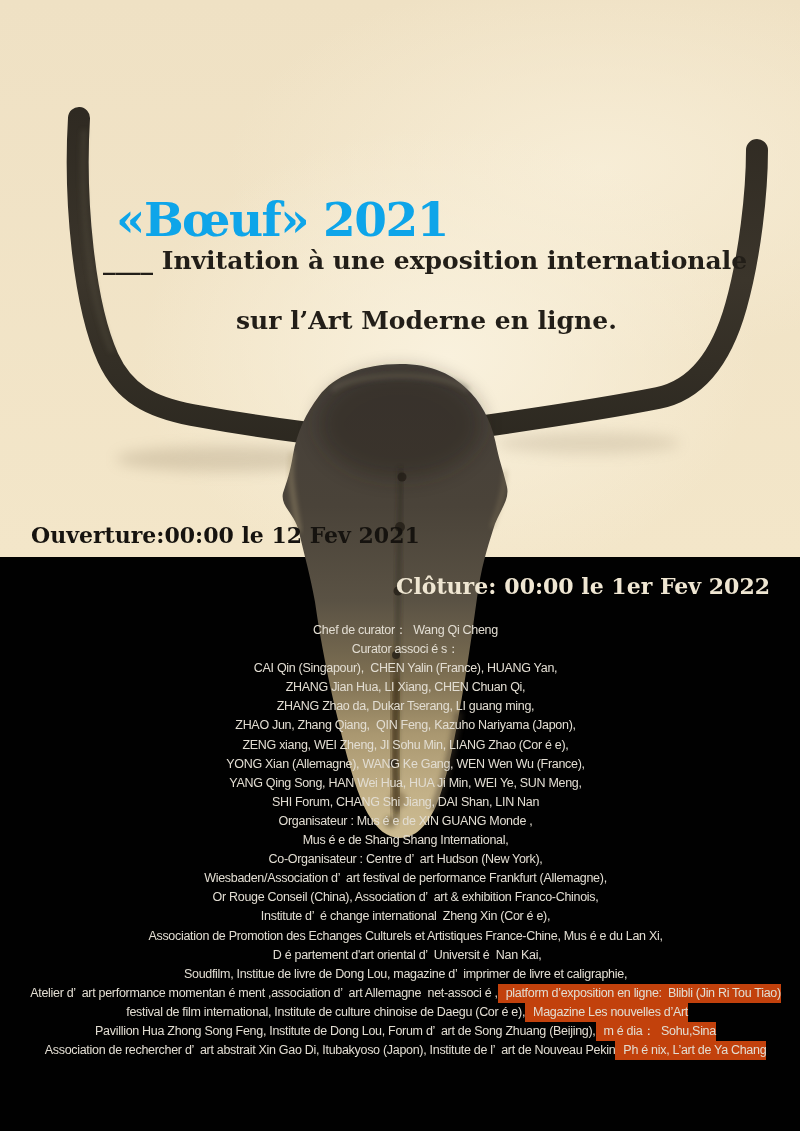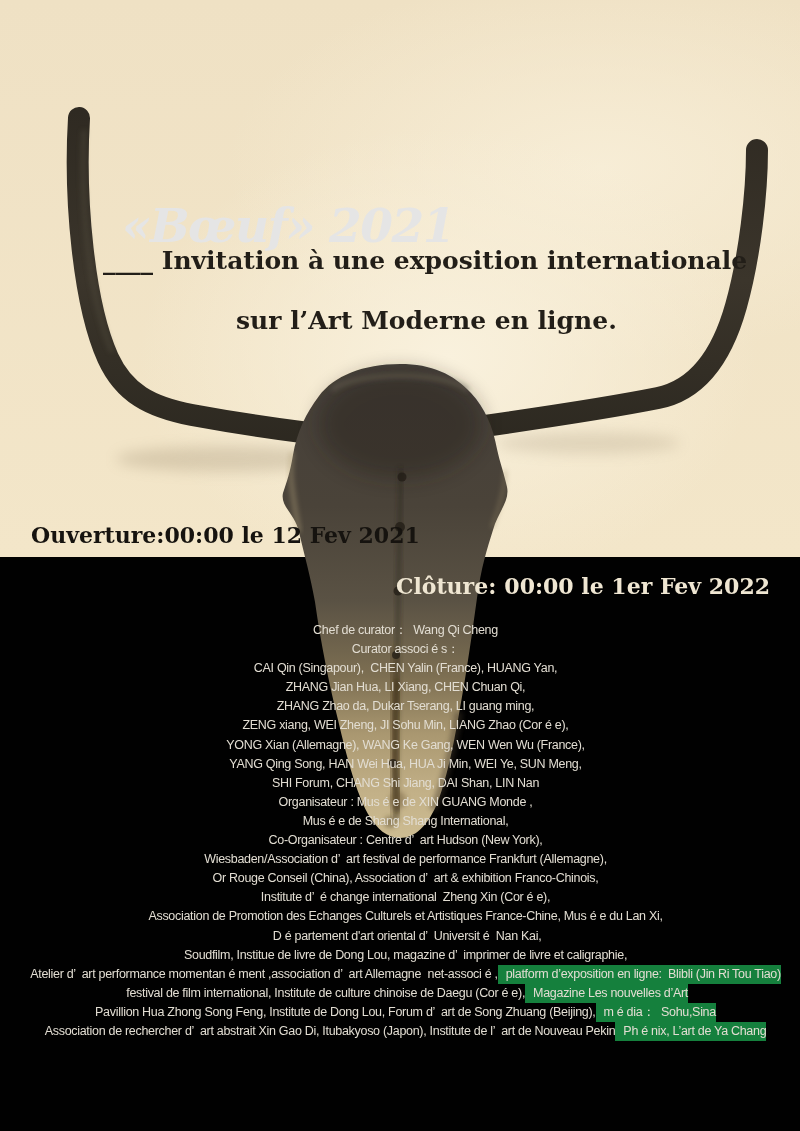--- a/index.html
+++ b/index.html
@@ -12,44 +12,44 @@
     background:
       radial-gradient(ellipse 430px 320px at 56% 64%, #f9f1dd 0%, rgba(249,241,221,0) 72%),
       radial-gradient(ellipse 500px 260px at 75% 30%, #f7edd6 0%, rgba(247,237,214,0) 75%),
       linear-gradient(#efe1c4, #f3e6c9);}
   .section-bottom{position:absolute;left:0;top:557px;width:800px;height:574px;background:#010101;}
 
   
   svg.sculpture{position:absolute;left:0;top:0;pointer-events:none;}
 
   
-  .title{position:absolute;left:114px;top:194px;margin:8px;
+  .title{position:absolute;left:114px;top:194px;margin:2px;
     font-family:"DejaVu Serif","Liberation Serif",serif;font-weight:bold;
-    font-size:47px;line-height:1.0;letter-spacing:-1.5px;color:#e5e5e5;font-style:italic;}
+    font-size:47px;line-height:1.0;letter-spacing:-1.5px;color:#0ea5e9;}
   .subtitle1{position:absolute;left:103px;top:246px;
     font-family:"DejaVu Serif","Liberation Serif",serif;font-weight:bold;
     font-size:25px;color:#221e18;white-space:pre;}
   .subtitle2{position:absolute;left:236px;top:306px;
     font-family:"DejaVu Serif","Liberation Serif",serif;font-weight:bold;
     font-size:25px;color:#221e18;white-space:pre;}
   .opening{position:absolute;left:31px;top:522px;
     font-family:"DejaVu Serif","Liberation Serif",serif;font-weight:bold;
     font-size:22px;color:#16130f;white-space:pre;}
   .opening .val{}
   .closing{position:absolute;right:30px;top:573px;
     font-family:"DejaVu Serif","Liberation Serif",serif;font-weight:bold;
     font-size:22px;color:#efe6d2;white-space:pre;}
   .closing .val{margin-left:8px;}
 
   
   .credits{position:absolute;left:35px;top:621px;width:741px;
     font-size:12.5px;letter-spacing:-0.3px;line-height:19.1px;color:#e2ddd2;}
   .credit-line{white-space:pre;display:flex;justify-content:center;}
   .credit-line .cl-left{flex:0 1 auto;}
-  .credit-line .cl-right{flex:0 0 auto;background:#15803d;padding-left:8px;}
+  .credit-line .cl-right{flex:0 0 auto;background:#c2410c;padding-left:8px;}
 </style>
 </head>
 <body>
 
 <div class="poster">
 
   <div class="section-top"></div>
   <div class="section-bottom"></div>
 
   <svg class="sculpture" width="800" height="1131" viewBox="0 0 800 1131">
@@ -147,20 +147,21 @@
   <div class="opening"><span>Ouverture:</span><span class="val">00:00 le 12 Fev 2021</span></div>
 
   <div class="closing"><span>Clôture:</span><span class="val">00:00 le 1er Fev 2022</span></div>
 
   <div class="credits">
       <div class="credit-line"><span class="cl-left">Chef de curator：  Wang Qi Cheng</span></div>
       <div class="credit-line"><span class="cl-left">Curator associ é s：</span></div>
       <div class="credit-line"><span class="cl-left">CAI Qin (Singapour),  CHEN Yalin (France), HUANG Yan,</span></div>
       <div class="credit-line"><span class="cl-left">ZHANG Jian Hua, LI Xiang, CHEN Chuan Qi,</span></div>
       <div class="credit-line"><span class="cl-left">ZHANG Zhao da, Dukar Tserang, LI guang ming,</span></div>
+      <div class="credit-line"><span class="cl-left">ZHAO Jun, Zhang Qiang,  QIN Feng, Kazuho Nariyama (Japon),</span></div>
       <div class="credit-line"><span class="cl-left">ZENG xiang, WEI Zheng, JI Sohu Min, LIANG Zhao (Cor é e),</span></div>
       <div class="credit-line"><span class="cl-left">YONG Xian (Allemagne), WANG Ke Gang, WEN Wen Wu (France),</span></div>
       <div class="credit-line"><span class="cl-left">YANG Qing Song, HAN Wei Hua, HUA Ji Min, WEI Ye, SUN Meng,</span></div>
       <div class="credit-line"><span class="cl-left">SHI Forum, CHANG Shi Jiang, DAI Shan, LIN Nan</span></div>
       <div class="credit-line"><span class="cl-left">Organisateur : Mus é e de XIN GUANG Monde ,</span></div>
       <div class="credit-line"><span class="cl-left">Mus é e de Shang Shang International,</span></div>
       <div class="credit-line"><span class="cl-left">Co-Organisateur : Centre d’  art Hudson (New York),</span></div>
       <div class="credit-line"><span class="cl-left">Wiesbaden/Association d’  art festival de performance Frankfurt (Allemagne),</span></div>
       <div class="credit-line"><span class="cl-left">Or Rouge Conseil (China), Association d’  art &amp; exhibition Franco-Chinois,</span></div>
       <div class="credit-line"><span class="cl-left">Institute d’  é change international  Zheng Xin (Cor é e),</span></div>

